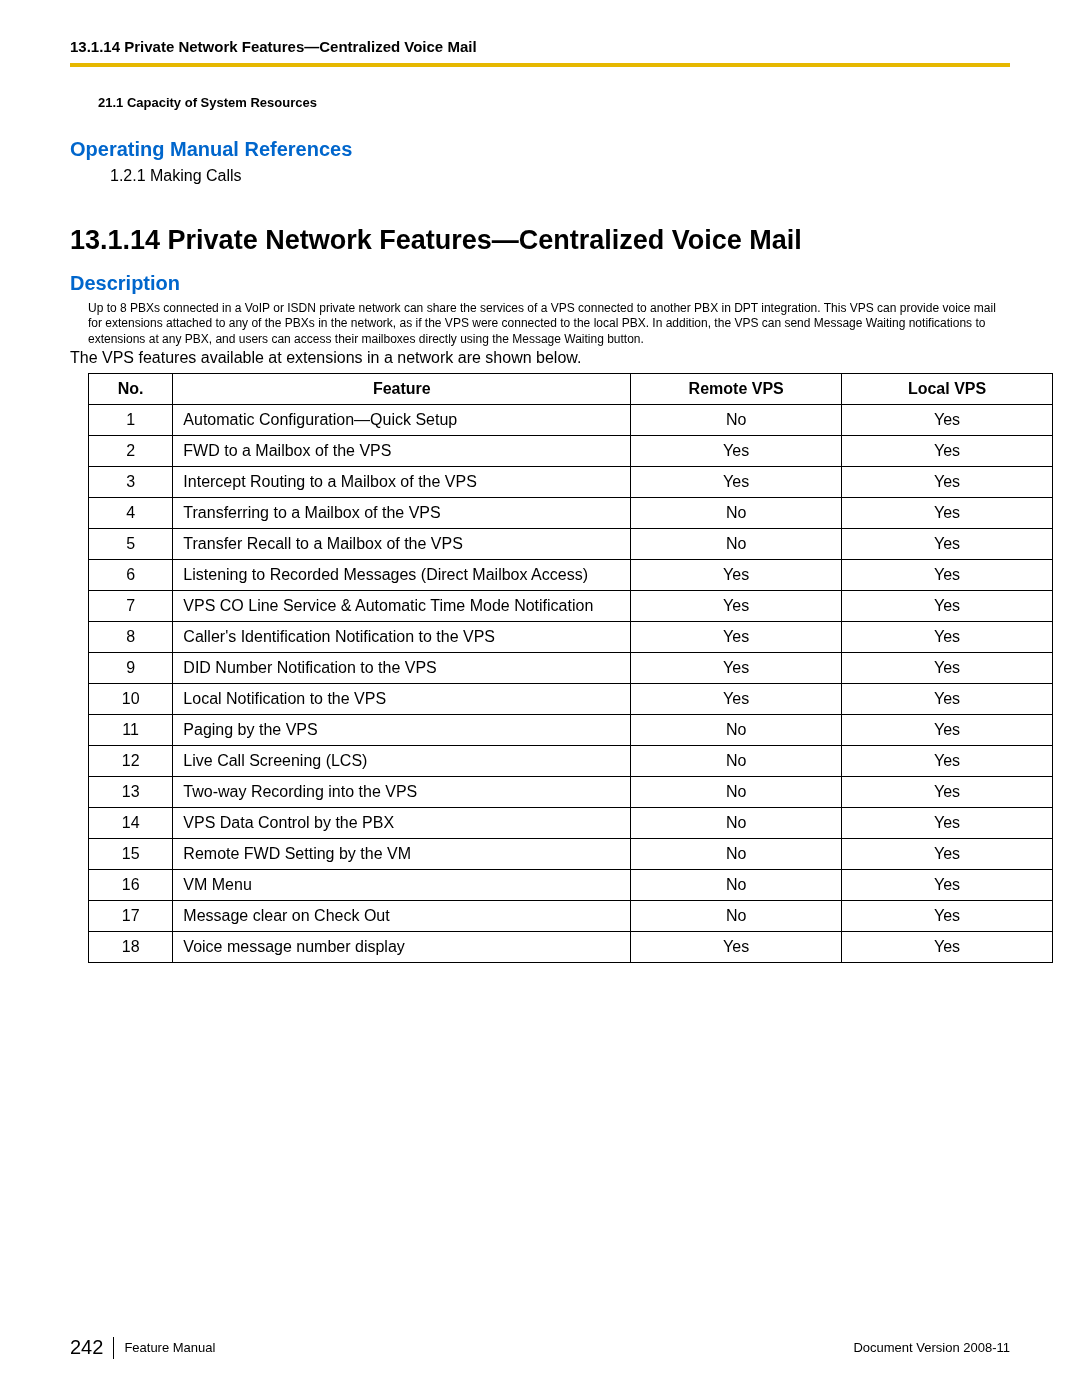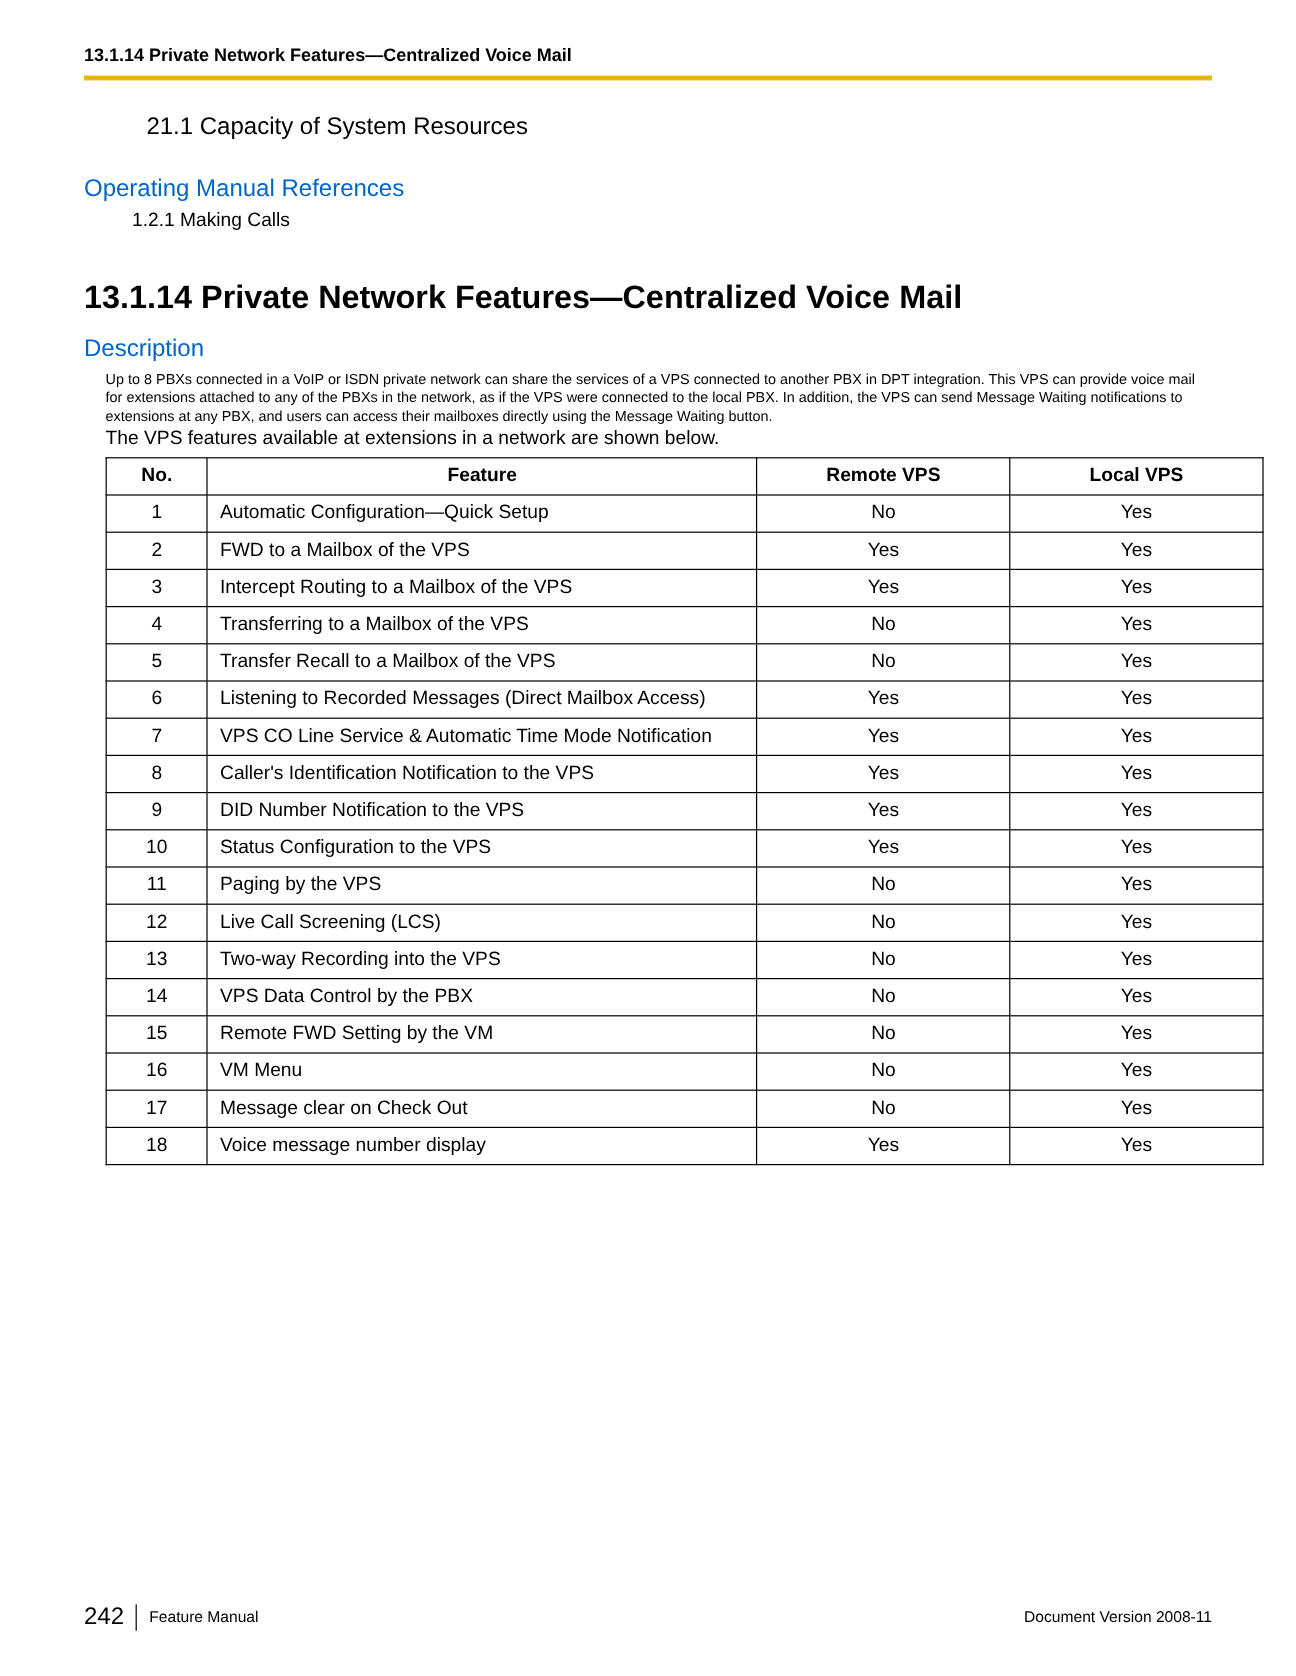--- a/index.html
+++ b/index.html
@@ -16,27 +16,28 @@
     font-size: 15px;
     font-weight: bold;
     margin-bottom: 8px;
   }
   .header-rule {
     height: 4px;
     background: #e6b800;
     margin-bottom: 28px;
   }
   .ref-item {
-    font-size: 20px;
-    margin-left: 52px;
+    font-size: 13px;
+    margin-left: 28px;
     margin-bottom: 28px;
+    font-weight: bold;
   }
   .section-sub {
     font-size: 20px;
-    font-weight: normal;
+    font-weight: bold;
     color: #0066cc;
     margin-bottom: 6px;
   }
   .ref-item2 {
     font-size: 16px;
     margin-left: 40px;
     margin-bottom: 40px;
   }
   .main-heading {
     font-size: 27px;
@@ -44,21 +45,20 @@
     margin-bottom: 16px;
   }
   .description-body {
     font-size: 12px;
     line-height: 1.28;
     margin-left: 18px;
     margin-bottom: 2px;
   }
   .table-lead {
     font-size: 16px;
-    margin-left: 18px;
     margin-bottom: 6px;
   }
   table {
     border-collapse: collapse;
     width: 965px;
     margin-left: 18px;
   }
   th, td {
     border: 1px solid #000;
     padding: 6px 10px 6px 10px;
@@ -171,21 +171,21 @@
         <td class="col-loc">Yes</td>
       </tr>
       <tr>
         <td class="col-no">9</td>
         <td class="col-feat">DID Number Notification to the VPS</td>
         <td class="col-rem">Yes</td>
         <td class="col-loc">Yes</td>
       </tr>
       <tr>
         <td class="col-no">10</td>
-        <td class="col-feat">Status Configuration to the VPS</td>
+        <td class="col-feat">Local Notification to the VPS</td>
         <td class="col-rem">Yes</td>
         <td class="col-loc">Yes</td>
       </tr>
       <tr>
         <td class="col-no">11</td>
         <td class="col-feat">Paging by the VPS</td>
         <td class="col-rem">No</td>
         <td class="col-loc">Yes</td>
       </tr>
       <tr>

